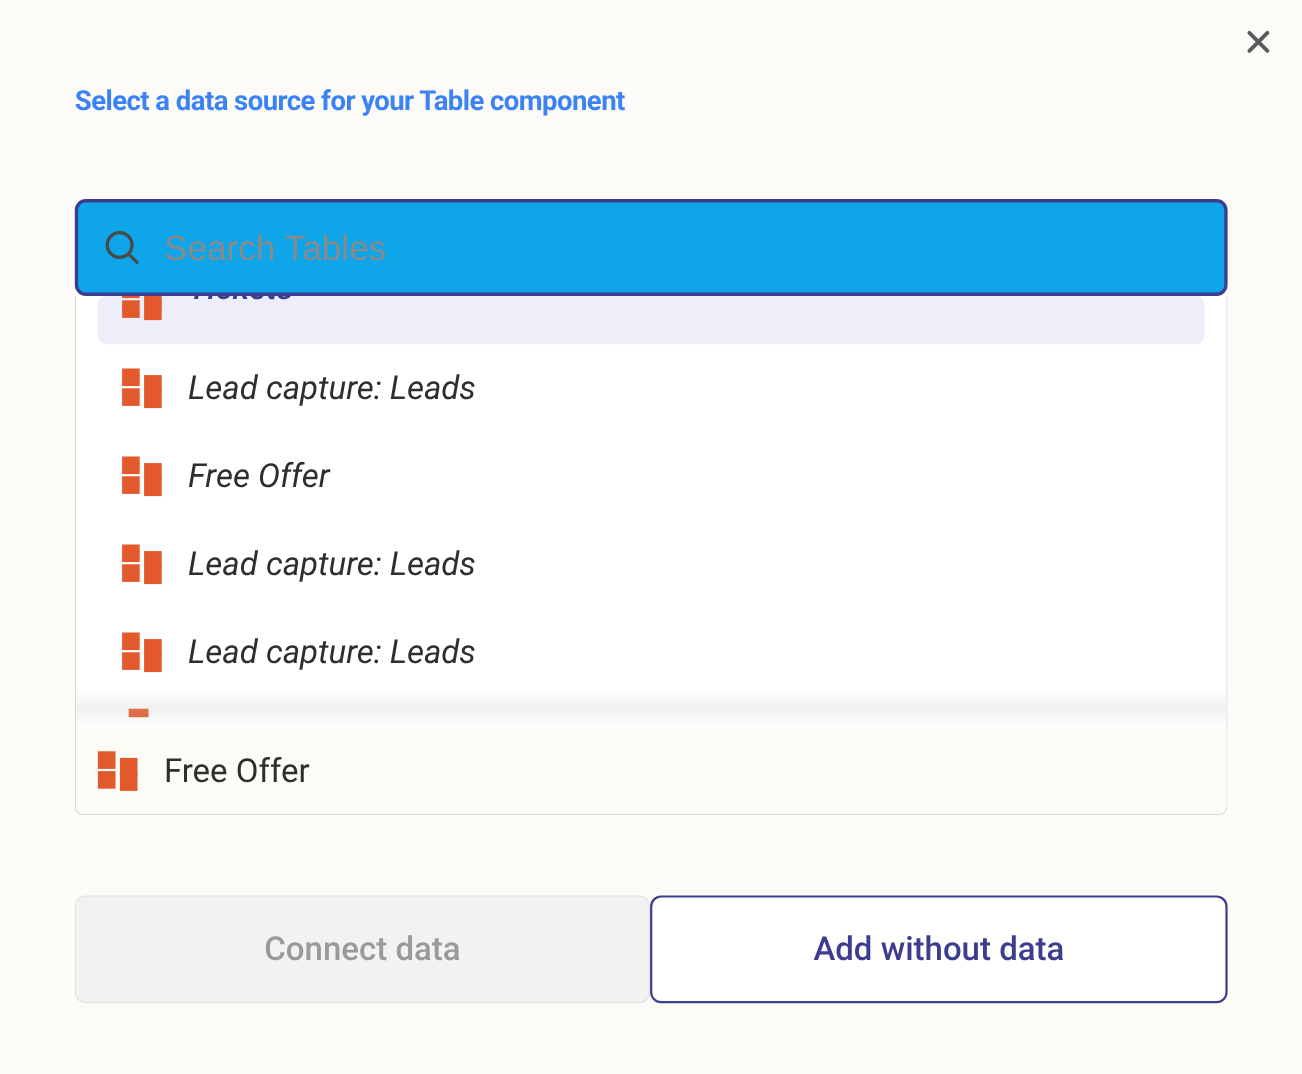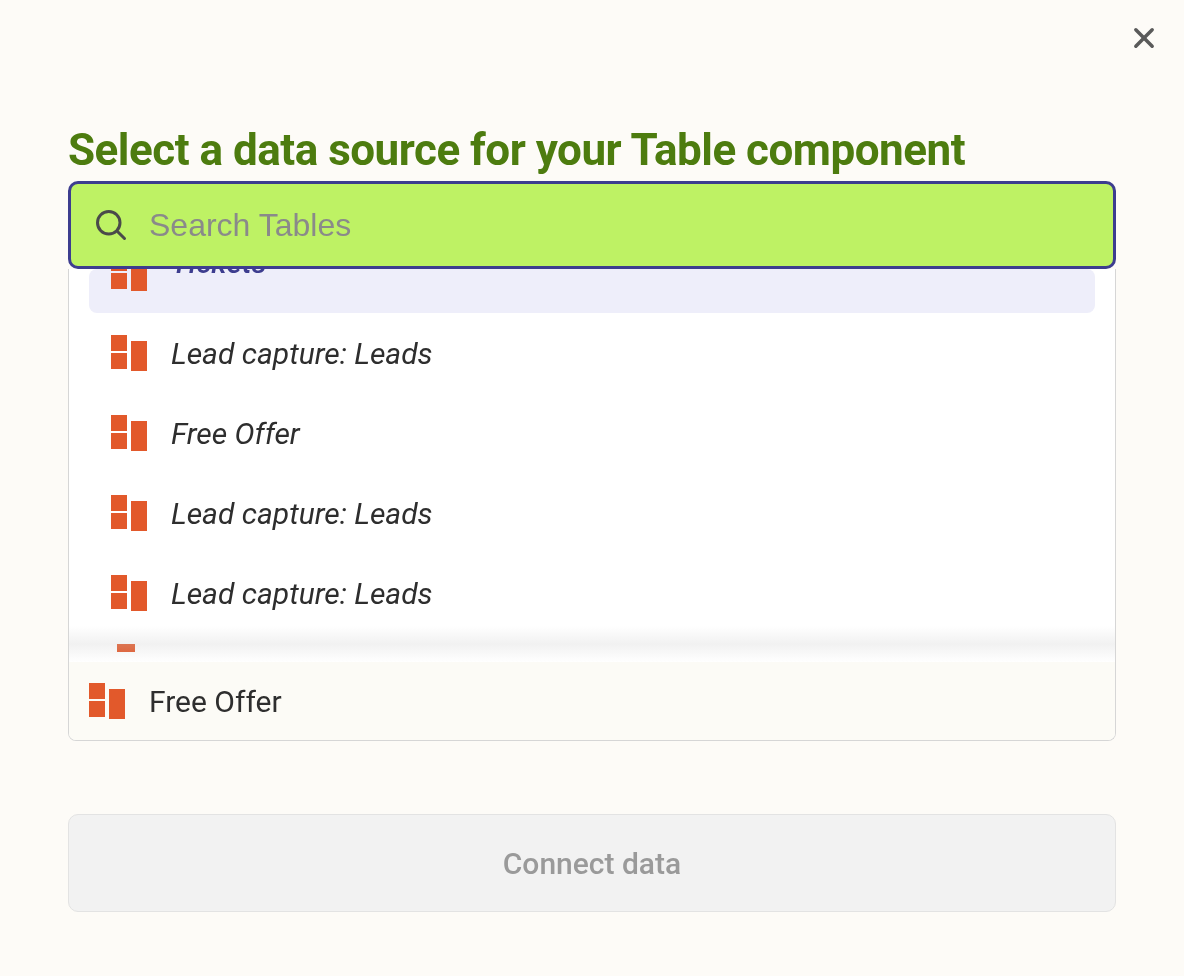--- a/index.html
+++ b/index.html
@@ -21,35 +21,34 @@
     display: flex;
     align-items: center;
     justify-content: center;
     color: #5a5a5a;
   }
   .close-btn svg { width: 28px; height: 28px; }
   .title {
     position: absolute;
     top: 78px;
     left: 68px;
-    font-size: 44px;
+    font-size: 25px;
     font-weight: 700;
     letter-spacing: -0.5px;
-    color: #4d7c0f;
-    margin-top: 46px;
+    color: #3b82f6;
   }
   .search-wrap {
     position: absolute;
     top: 181px;
     left: 68px;
     width: 1048px;
     height: 88px;
     border: 3px solid #3d3d8f;
     border-radius: 10px;
-    background: #bef264;
+    background: #0ea5e9;
     display: flex;
     align-items: center;
     padding: 0 22px;
   }
   .search-icon {
     width: 36px;
     height: 36px;
     margin-right: 20px;
     color: #4a4a4a;
     flex-shrink: 0;
@@ -297,13 +296,16 @@
         <span></span>
       </div>
     <span class="selected-label">Free Offer</span>
   </div>
 </div>
 
 <div class="footer">
   <div class="btn btn-disabled">
     <span>Connect data</span>
   </div>
+  <div class="btn btn-outline">
+    <span>Add without data</span>
+  </div>
 </div>
 
 </body></html>

